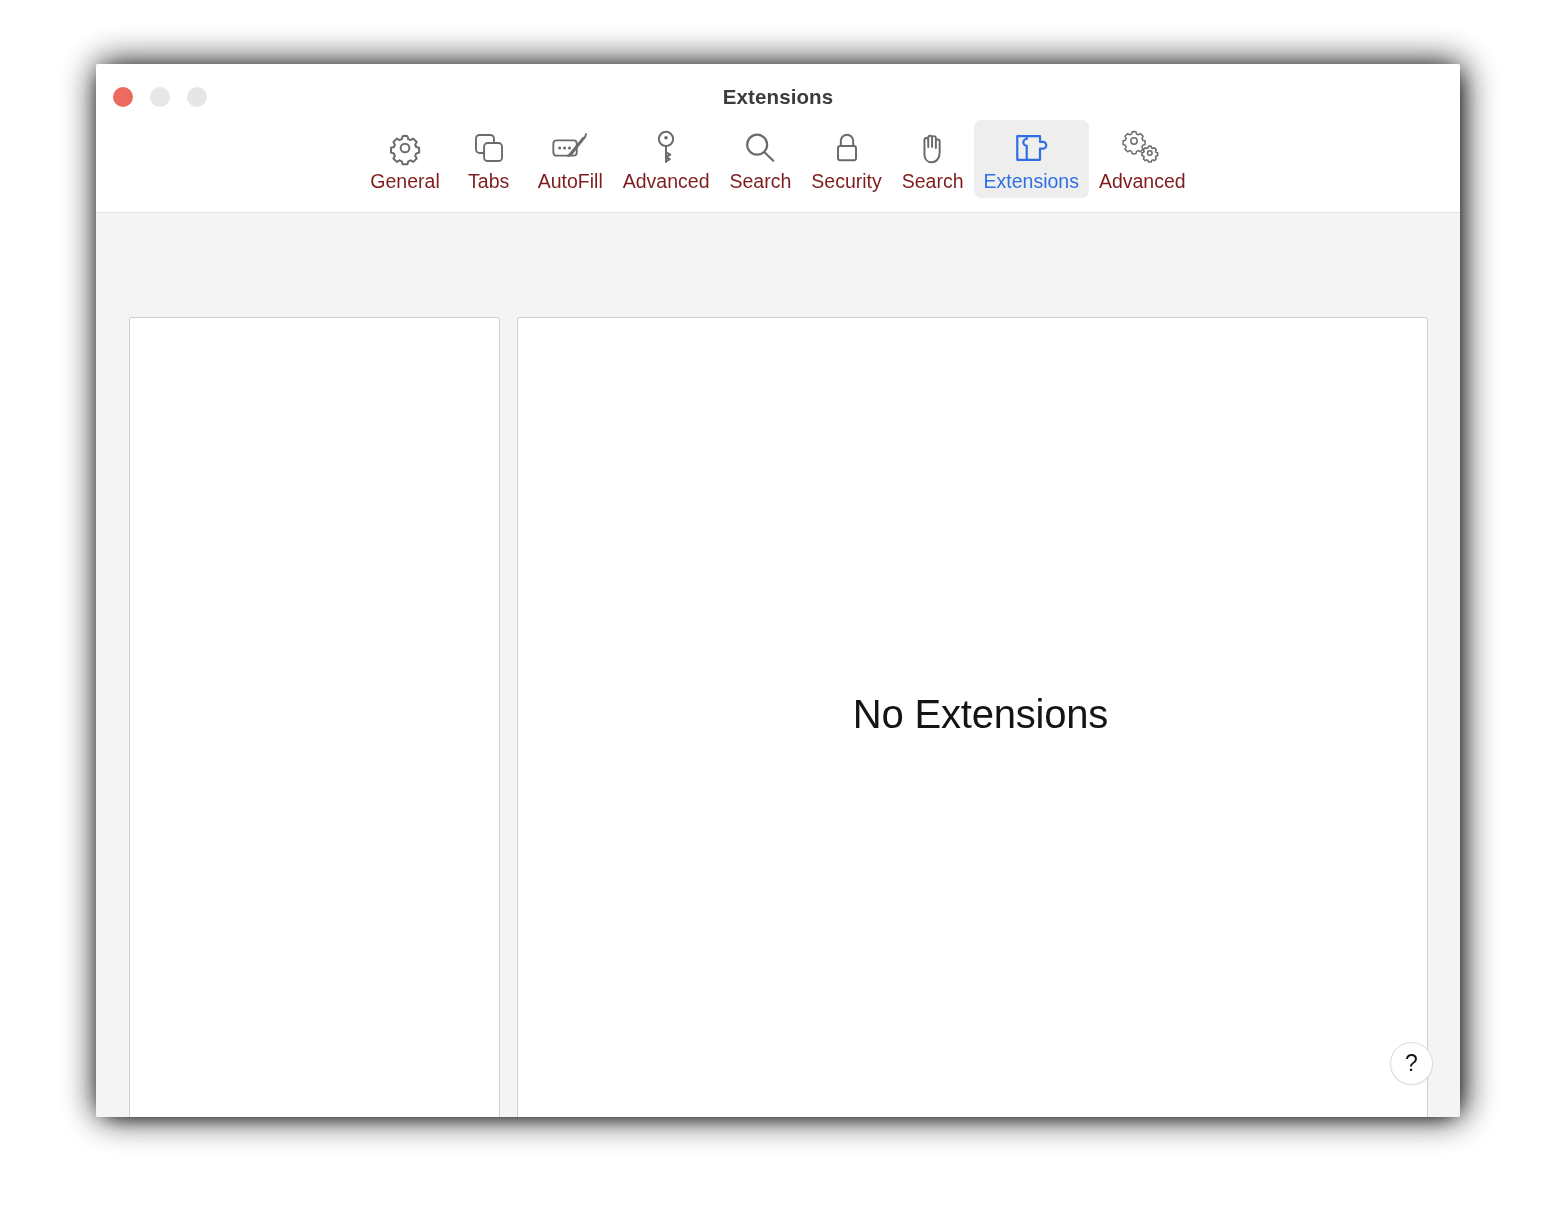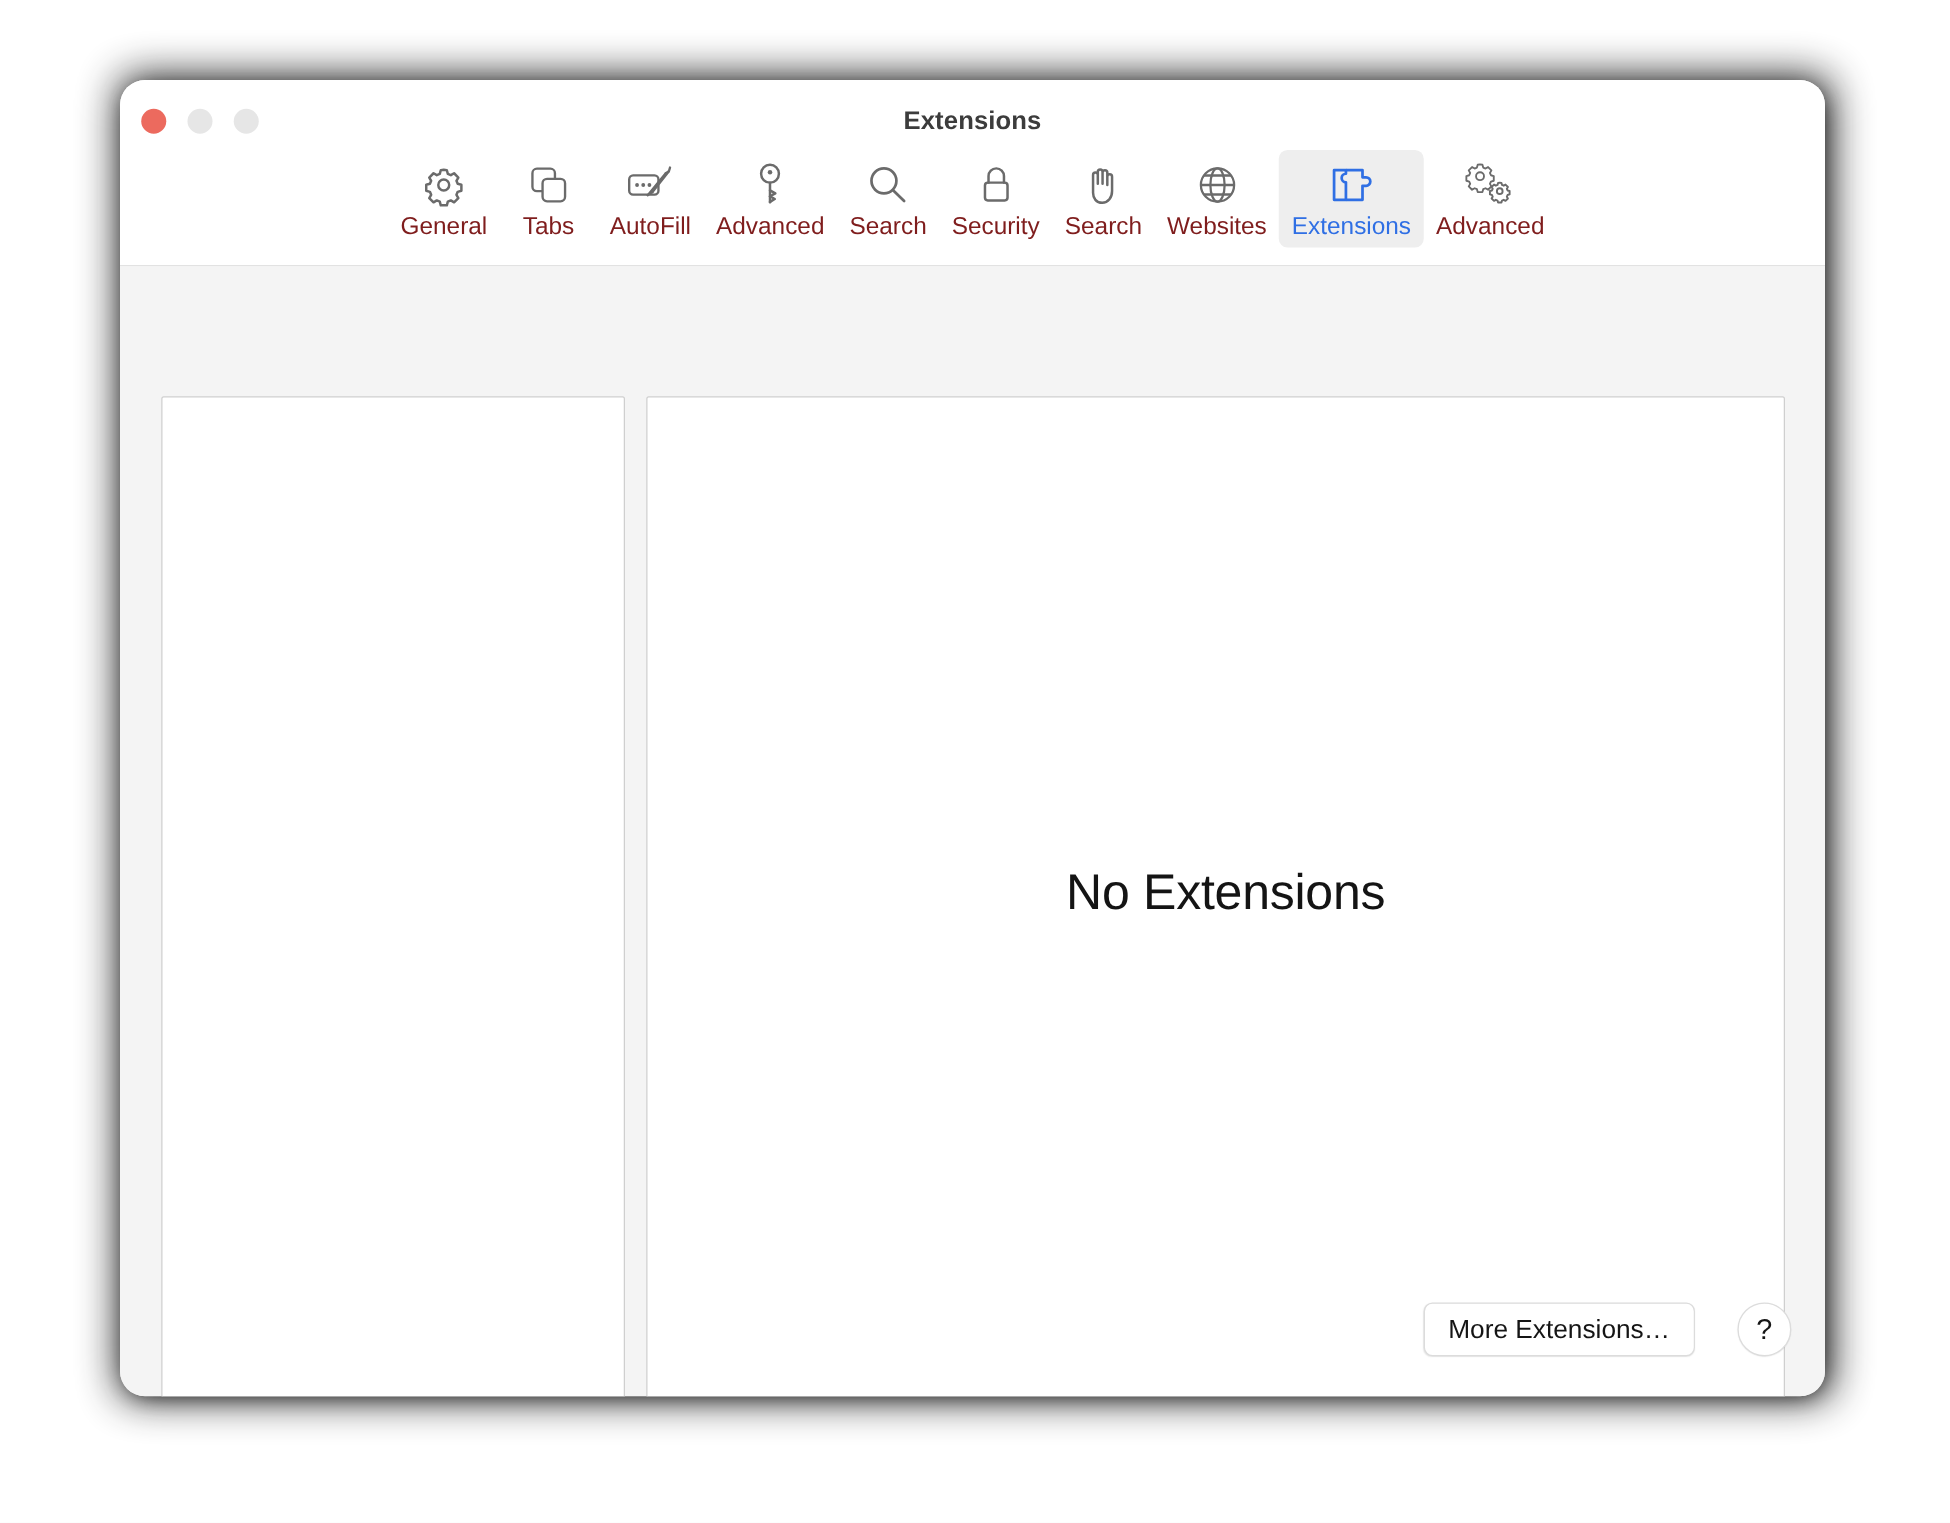--- a/index.html
+++ b/index.html
@@ -38,21 +38,21 @@
     filter: blur(9px);
     opacity: 0.75;
   }
 
   #prefs-window {
     position: absolute;
     left: 96px;
     top: 64px;
     width: 1364px;
     height: 1053px;
-    border-radius: 20px;
+    border-radius: 2px;
     background: #f4f4f4;
     overflow: hidden;
   }
 
   
   #titlebar {
     position: relative;
     height: 149px;
     background: #ffffff;
     border-bottom: 1px solid #e2e2e2;
@@ -301,32 +301,20 @@
 
       <div class="tab">
         <span class="tab-icon">
           <svg width="34" height="38" viewBox="0 0 34 40" fill="none" stroke="#6b6b6b" stroke-width="2.1">
             <path d="M8 22 L8 11.5 a2 2 0 0 1 4 0 L12 19 L12 9 a2 2 0 0 1 4 0 L16 19 L16 9.5 a2 2 0 0 1 4 0 L20 20 L20 13 a2 2 0 0 1 4 0 L24 25 c0 5.5 -3.2 10 -8.3 10 c-5 0 -7.7 -3.8 -7.7 -8.5 L8 22 z" stroke-linejoin="round" stroke-linecap="round"></path>
           </svg>
         </span>
         <span class="tab-label">Search</span>
       </div>
 
-      <div class="tab">
-        <span class="tab-icon">
-          <svg width="38" height="38" viewBox="0 0 40 40" fill="none" stroke="#6b6b6b" stroke-width="1.9">
-            <circle cx="20" cy="20" r="14"></circle>
-            <ellipse cx="20" cy="20" rx="6" ry="14"></ellipse>
-            <path d="M6 20 L34 20"></path>
-            <path d="M8.6 12 L31.4 12"></path>
-            <path d="M8.6 28 L31.4 28"></path>
-          </svg>
-        </span>
-        <span class="tab-label">Websites</span>
-      </div>
 
       <div class="tab selected">
         <span class="tab-icon">
           <svg width="40" height="36" viewBox="0 0 42 38" fill="none" stroke="#2f6fe4" stroke-width="2.3">
             <path d="M6.5 6.5 L16.5 6.5 L16.5 9.5 a3.6 3.6 0 1 0 0 7.2 L16.5 19.5 L16.5 31.5 L6.5 31.5 z" stroke-linejoin="round"></path>
             <path d="M16.5 6.5 L30.5 6.5 L30.5 12.5 L33.5 12.5 a3.6 3.6 0 1 1 0 7.2 L30.5 19.7 L30.5 31.5 L16.5 31.5" stroke-linejoin="round"></path>
           </svg>
         </span>
         <span class="tab-label">Extensions</span>
       </div>
@@ -352,19 +340,18 @@
 
   <div id="content">
 
     <div id="left-pane"></div>
 
     <div id="right-pane">
       <div id="empty-state">No Extensions</div>
     </div>
 
     <div id="footer">
-      <div id="more-extensions-button">More Extensions…</div>
       <div id="help-button">?</div>
     </div>
 
   </div>
 
 </div>
 
 </body></html>

